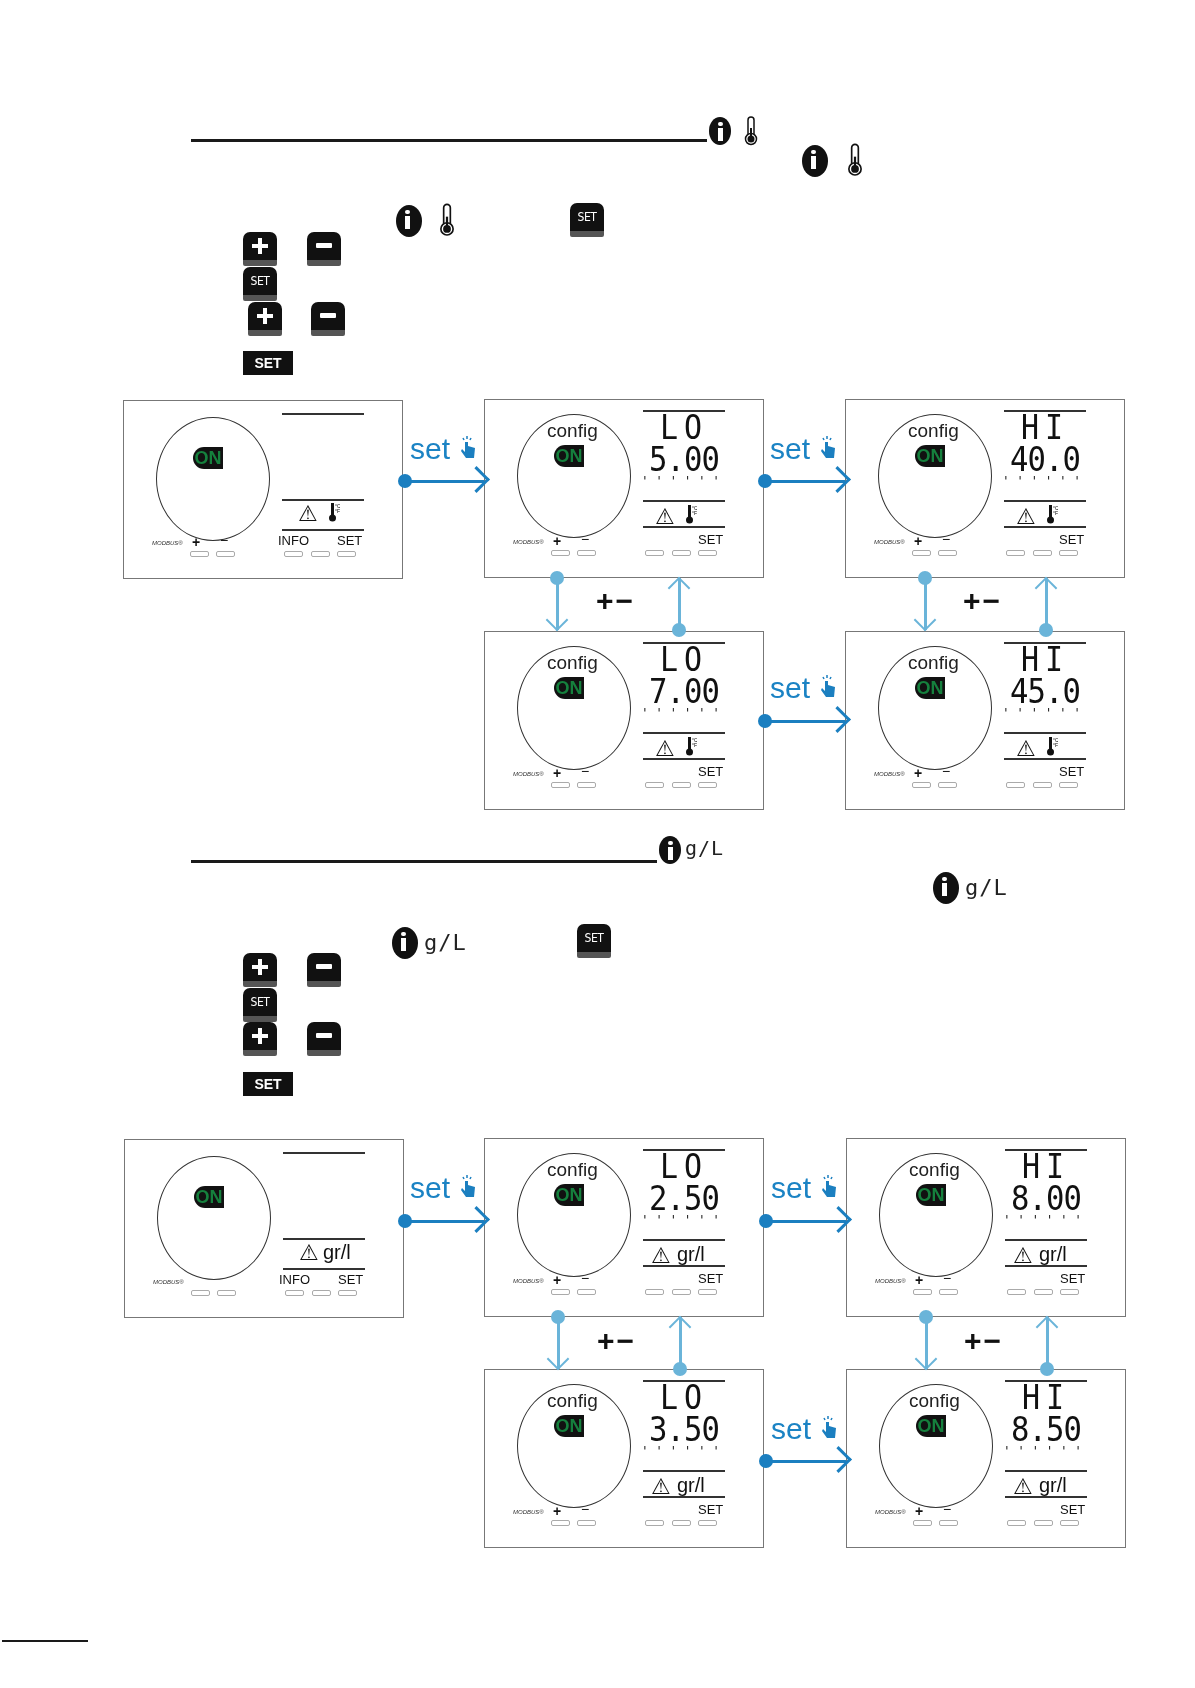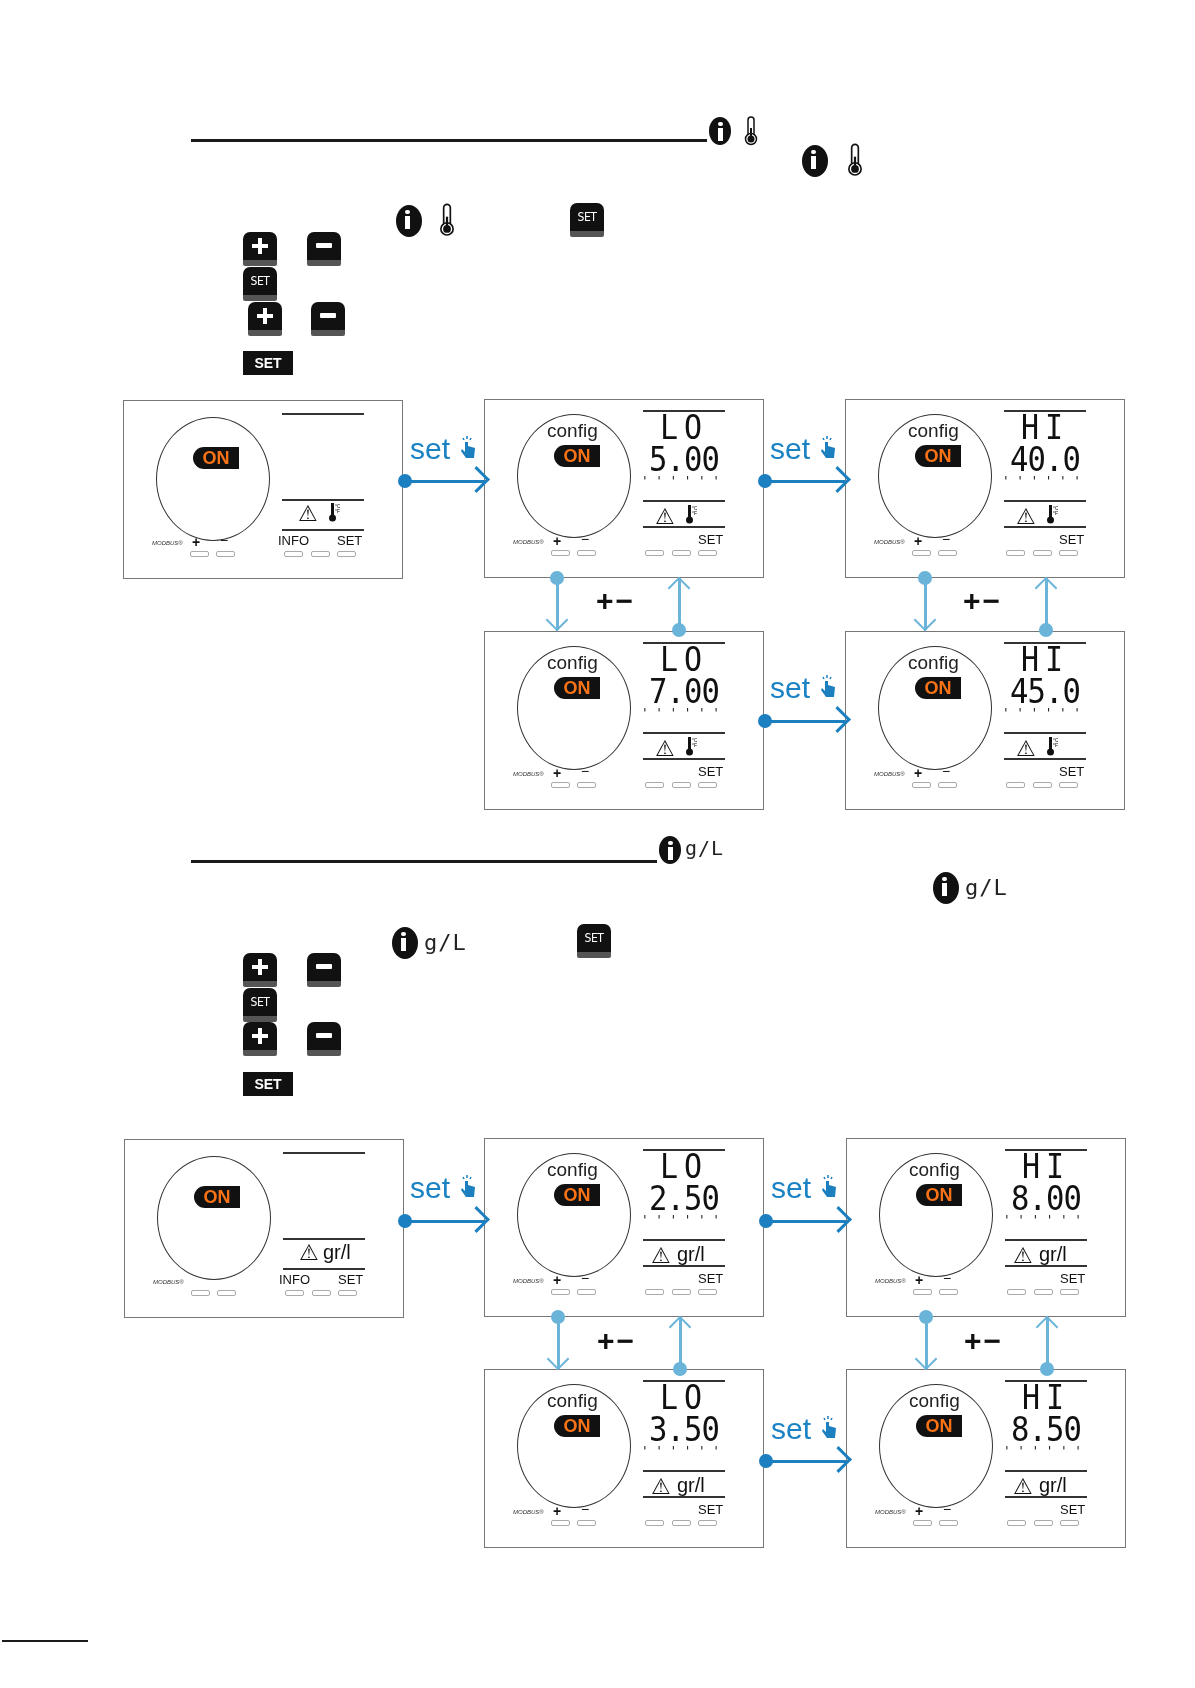--- a/index.html
+++ b/index.html
@@ -13,21 +13,21 @@
   .keybtn{position:absolute;width:34px;height:34px;background:#111;border-radius:7px 7px 2px 2px;border-bottom:6px solid #555;box-sizing:border-box;color:#fff;display:flex;align-items:center;justify-content:center;font-family:"DejaVu Sans Condensed","DejaVu Sans",sans-serif;}
   .keybtn.plus::before{content:"";position:absolute;width:16px;height:4px;background:#fff;left:9px;top:12px;}
   .keybtn.plus::after{content:"";position:absolute;width:4px;height:16px;background:#fff;left:15px;top:6px;}
   .keybtn.minus::before{content:"";position:absolute;width:16px;height:5px;background:#fff;left:9px;top:11px;border-radius:1px;}
   .keybtn.set{font-size:12px;letter-spacing:-0.5px;}
   .setflat{position:absolute;width:50px;height:24px;background:#111;color:#fff;font-size:14px;font-weight:bold;display:flex;align-items:center;justify-content:center;}
   
   .panel{position:absolute;width:280px;height:179px;border:1.5px solid #777;box-sizing:border-box;background:#fff;}
   .panel .circle{position:absolute;left:32px;top:14px;width:114px;height:124px;border:1.3px solid #333;border-radius:50%;box-sizing:border-box;}
   .panel .cfg{position:absolute;left:62px;top:20px;font-size:19px;color:#222;}
-  .panel .on{position:absolute;left:69px;top:45px;width:46px;height:22px;background:#111;color:#f97316;font-weight:bold;font-size:18px;border-radius:11px 0 0 11px;display:flex;align-items:center;justify-content:center;}
+  .panel .on{position:absolute;left:69px;top:45px;width:30px;height:22px;background:#111;color:#15803d;font-weight:bold;font-size:18px;border-radius:11px 0 0 11px;display:flex;align-items:center;justify-content:center;}
   .panel.home .on{left:69px;top:46px;}
   .panel .rline{position:absolute;left:158px;width:82px;height:2px;background:#333;}
   .panel .lcd{position:absolute;left:152px;top:12px;width:94px;height:90px;font-family:"DejaVu Sans Mono",monospace;color:#111;text-align:center;}
   .panel .lcd .top{font-size:30px;line-height:30px;letter-spacing:6px;font-weight:300;transform:scaleY(1.15);}
   .panel .lcd .val{font-size:34px;line-height:34px;letter-spacing:-1px;transform:scaleX(0.9);}
   .panel .lcd .val::before,.panel .lcd .val::after{content:"";}
   .panel .lcd .dots{font-size:12px;letter-spacing:7px;line-height:10px;}
   .panel .warn{position:absolute;left:174px;top:104px;font-size:22px;}
   .panel .unit{position:absolute;left:200px;top:104px;font-size:20px;}
   .panel .therm-s{position:absolute;left:204px;top:105px;width:12px;height:20px;}

